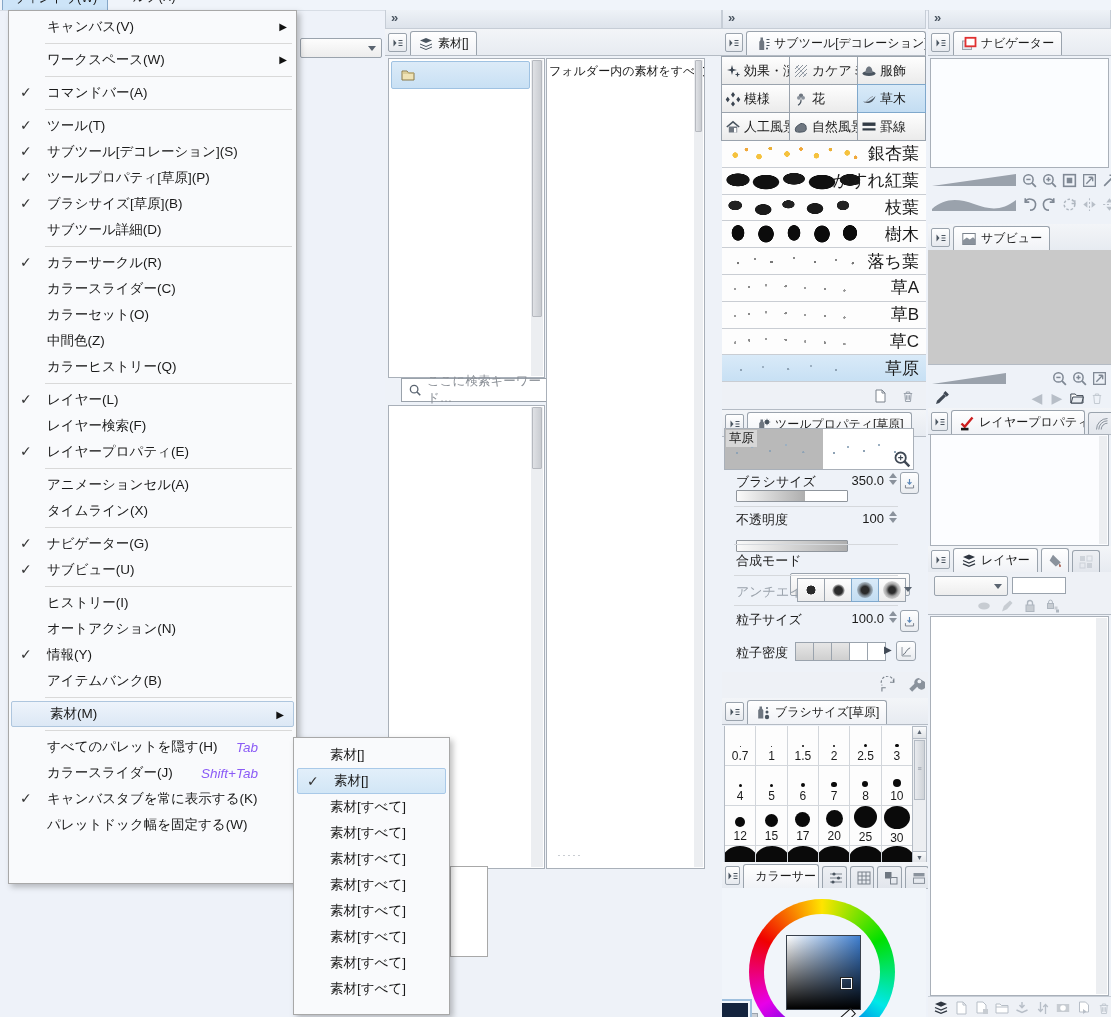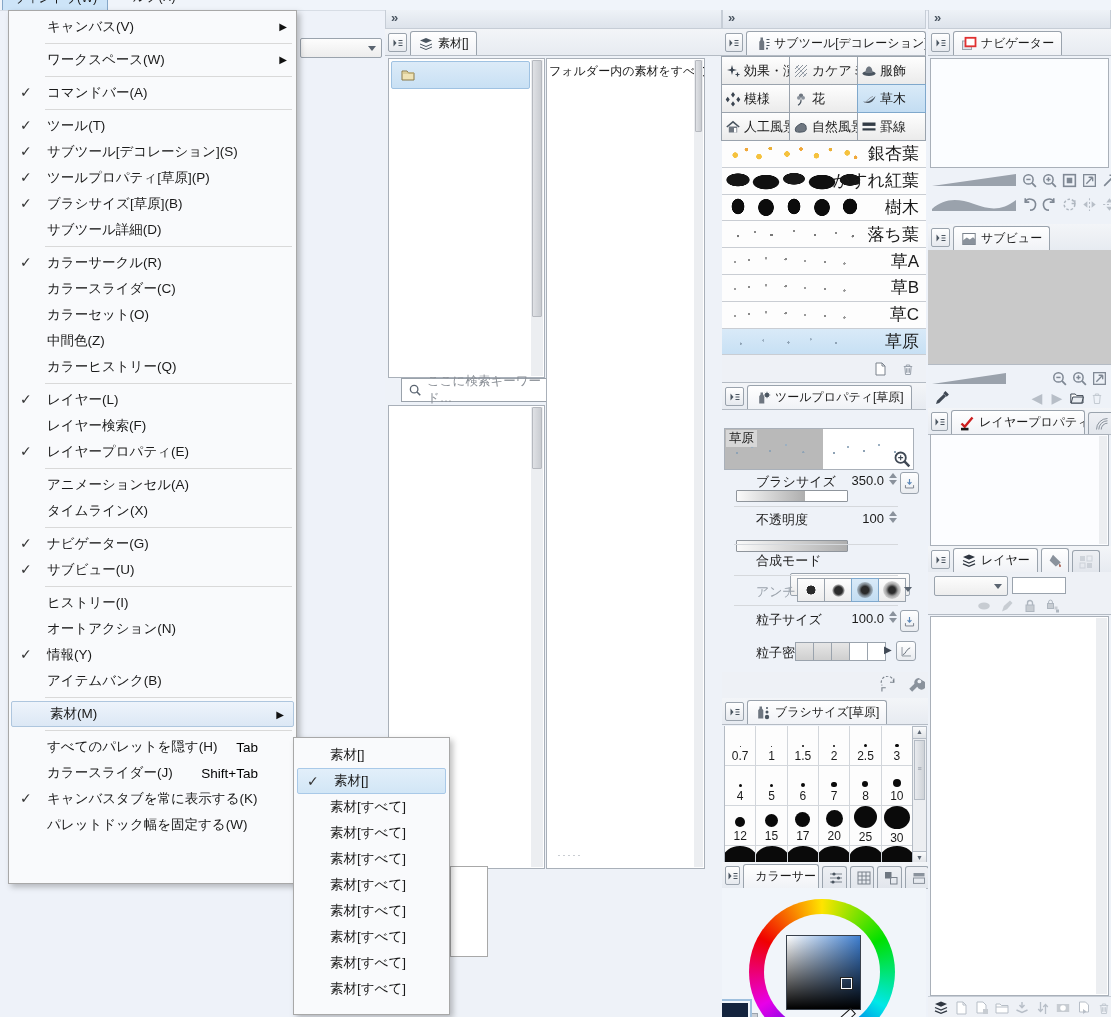--- a/index.html
+++ b/index.html
@@ -13,21 +13,21 @@
   
   #menubar{left:0;top:0;width:1111px;height:10px;background:#f0f4fa;border-bottom:1px solid #d7dde5;overflow:hidden;}
   .mb-btn{position:absolute;top:-16px;height:26px;line-height:26px;padding:0 10px;font-size:12.5px;}
   .mb-active{background:#cde4f8;border:1px solid #86a7c8;border-radius:2px;}
   
   .menu-panel{background:#f9fafc;border:1px solid #a8a8a8;box-shadow:3px 3px 6px rgba(0,0,0,.25);z-index:50;padding:3px 0;}
   #wmenu{left:8px;top:10px;width:287px;height:866px;}
   .mitem{height:26px;display:flex;align-items:center;position:relative;padding:0 24px 0 38px;font-size:13.5px;white-space:nowrap;}
   .mitem .chk{position:absolute;left:11px;top:4px;width:16px;height:16px;color:#333;font-size:14px;}
   .mitem .sub-arrow{position:absolute;right:9px;top:7px;font-size:10px;color:#111;}
-  .mitem .sc{margin-left:auto;padding-right:14px;color:#000000;}
+  .mitem .sc{margin-left:auto;padding-right:14px;color:#8b5cf6;font-style:italic;}
   .mitem.hl{background:linear-gradient(#eef4fb,#dce8f5);border:1px solid #aec6de;border-radius:2px;margin:0 2px;height:24px;}
   .msep{height:1px;background:#d9d9d9;margin:3px 4px 3px 36px;}
   #submenu{left:293px;top:737px;width:155px;height:268px;z-index:51;padding:4px 0;}
   .sitem{height:26px;display:flex;align-items:center;position:relative;padding:0 10px 0 36px;font-size:13.5px;}
   .sitem .chk{position:absolute;left:9px;top:4px;font-size:14px;color:#333;}
   .sitem.hl{background:linear-gradient(#e2effa,#d2e6f6);border:1px solid #a9c9e8;border-radius:2px;margin:0 3px;height:24px;}
   
   .collapse-bar{height:18px;background:linear-gradient(#eef2f7,#dde3eb);border:1px solid #c6cdd6;border-top:none;
                 color:#4a5560;font-size:13px;font-weight:bold;padding-left:5px;line-height:16px;}
   .tabbar{display:flex;align-items:flex-end;background:linear-gradient(#f3f5f8,#e7ebf1);border-bottom:1px solid #b4bbc4;height:26px;padding-left:3px;gap:3px;}
@@ -57,21 +57,21 @@
   .ptool-footer{display:flex;align-items:center;justify-content:flex-end;gap:8px;padding-right:8px;background:#eef1f6;}
   
   .tex-ginkgo{background-image:radial-gradient(circle 3px at 8% 55%,#f5c23e 85%,transparent),radial-gradient(circle 2px at 16% 30%,#f0a83a 85%,transparent),radial-gradient(circle 3px at 25% 62%,#f5c23e 85%,transparent),radial-gradient(circle 2px at 33% 25%,#eab037 85%,transparent),radial-gradient(circle 3px at 45% 50%,#f5c23e 85%,transparent),radial-gradient(circle 2px at 55% 28%,#f0a83a 85%,transparent),radial-gradient(circle 3px at 66% 58%,#f5c23e 85%,transparent),radial-gradient(circle 2px at 76% 30%,#eab037 85%,transparent),radial-gradient(circle 3px at 88% 45%,#f5c23e 85%,transparent),radial-gradient(circle 2px at 94% 65%,#f0a83a 85%,transparent);}
   .tex-momiji{background-image:radial-gradient(ellipse 16px 9px at 10% 45%,#151515 70%,transparent 75%),radial-gradient(ellipse 18px 10px at 30% 55%,#101010 70%,transparent 76%),radial-gradient(ellipse 15px 8px at 50% 40%,#181818 70%,transparent 76%),radial-gradient(ellipse 18px 10px at 70% 55%,#101010 70%,transparent 76%),radial-gradient(ellipse 14px 8px at 90% 45%,#151515 70%,transparent 76%);}
   .tex-edaha{background-image:radial-gradient(ellipse 10px 7px at 8% 40%,#222 65%,transparent 72%),radial-gradient(ellipse 12px 8px at 28% 60%,#1a1a1a 65%,transparent 72%),radial-gradient(ellipse 9px 6px at 46% 35%,#222 65%,transparent 72%),radial-gradient(ellipse 12px 8px at 65% 55%,#1a1a1a 65%,transparent 72%),radial-gradient(ellipse 9px 7px at 85% 40%,#222 65%,transparent 72%);}
   .tex-jumoku{background-image:radial-gradient(ellipse 9px 11px at 10% 45%,#0c0c0c 68%,transparent 74%),radial-gradient(ellipse 11px 12px at 30% 50%,#0c0c0c 68%,transparent 74%),radial-gradient(ellipse 9px 11px at 50% 45%,#0c0c0c 68%,transparent 74%),radial-gradient(ellipse 11px 12px at 70% 50%,#0c0c0c 68%,transparent 74%),radial-gradient(ellipse 10px 11px at 90% 45%,#0c0c0c 68%,transparent 74%);}
   .tex-ochiba{background-image:radial-gradient(circle 1.4px at 10% 60%,#777 90%,transparent),radial-gradient(circle 1.2px at 22% 40%,#888 90%,transparent),radial-gradient(circle 1.4px at 34% 55%,#777 90%,transparent),radial-gradient(circle 1.2px at 50% 35%,#888 90%,transparent),radial-gradient(circle 1.4px at 65% 55%,#777 90%,transparent),radial-gradient(circle 1.2px at 80% 45%,#888 90%,transparent),radial-gradient(circle 1.4px at 92% 60%,#777 90%,transparent);}
   .tex-kusa{background-image:radial-gradient(circle 1.3px at 8% 55%,#9a9a9a 90%,transparent),radial-gradient(circle 1.3px at 18% 45%,#8a8a8a 90%,transparent),radial-gradient(circle 1.3px at 30% 38%,#9a9a9a 90%,transparent),radial-gradient(circle 1.3px at 44% 42%,#8a8a8a 90%,transparent),radial-gradient(circle 1.3px at 58% 50%,#9a9a9a 90%,transparent),radial-gradient(circle 1.3px at 72% 55%,#8a8a8a 90%,transparent),radial-gradient(circle 1.3px at 86% 62%,#9a9a9a 90%,transparent);}
   .tex-sogen{background-image:radial-gradient(circle 1.2px at 12% 60%,#8fa3b5 90%,transparent),radial-gradient(circle 1.2px at 28% 45%,#9cb0c2 90%,transparent),radial-gradient(circle 1.2px at 46% 55%,#8fa3b5 90%,transparent),radial-gradient(circle 1.2px at 62% 40%,#9cb0c2 90%,transparent),radial-gradient(circle 1.2px at 80% 58%,#8fa3b5 90%,transparent);}
   
-  .prop-label{font-size:13px;color:#1d1d1d;margin-left:20px;}
+  .prop-label{font-size:13px;color:#1d1d1d;}
   .slider{position:relative;height:10px;border:1px solid #8f959c;background:#fff;border-radius:1px;}
   .slider .fill{position:absolute;left:0;top:0;bottom:0;background:linear-gradient(90deg,#fafafa,#aeaeae);}
   .spin{display:inline-flex;flex-direction:column;gap:2px;align-items:center;width:11px;}
   .spin .up{width:0;height:0;border-left:4px solid transparent;border-right:4px solid transparent;border-bottom:5px solid #8a929c;}
   .spin .dn{width:0;height:0;border-left:4px solid transparent;border-right:4px solid transparent;border-top:5px solid #8a929c;}
   .src-btn{width:17px;height:20px;border:1px solid #9aa3ad;border-radius:3px;background:linear-gradient(#fff,#e9ecf0);display:flex;align-items:center;justify-content:center;}
   .val{font-size:13px;text-align:right;}
   .combo{border:1px solid #9aa3ad;background:linear-gradient(#fdfdfd,#ededed);display:flex;align-items:center;border-radius:2px;position:relative;font-size:13px;}
   .combo .ar{position:absolute;right:5px;top:50%;margin-top:-2px;width:0;height:0;border-left:4.5px solid transparent;border-right:4.5px solid transparent;border-top:5px solid #5a6470;}
   .aa-btn{width:26px;height:22px;border:1px solid #9aa3ad;margin-left:-1px;background:linear-gradient(#fdfdfd,#ededed);display:flex;align-items:center;justify-content:center;}
@@ -285,20 +285,24 @@
     <div id="brush-list">
         <div class="brush-row">
           <span class="tex tex-ginkgo"></span>
           <span class="bname">銀杏葉</span>
         </div>
         <div class="brush-row">
           <span class="tex tex-momiji"></span>
           <span class="bname">かすれ紅葉</span>
         </div>
         <div class="brush-row">
+          <span class="tex tex-edaha"></span>
+          <span class="bname">枝葉</span>
+        </div>
+        <div class="brush-row">
           <span class="tex tex-jumoku"></span>
           <span class="bname">樹木</span>
         </div>
         <div class="brush-row">
           <span class="tex tex-ochiba"></span>
           <span class="bname">落ち葉</span>
         </div>
         <div class="brush-row">
           <span class="tex tex-kusa"></span>
           <span class="bname">草A</span>

